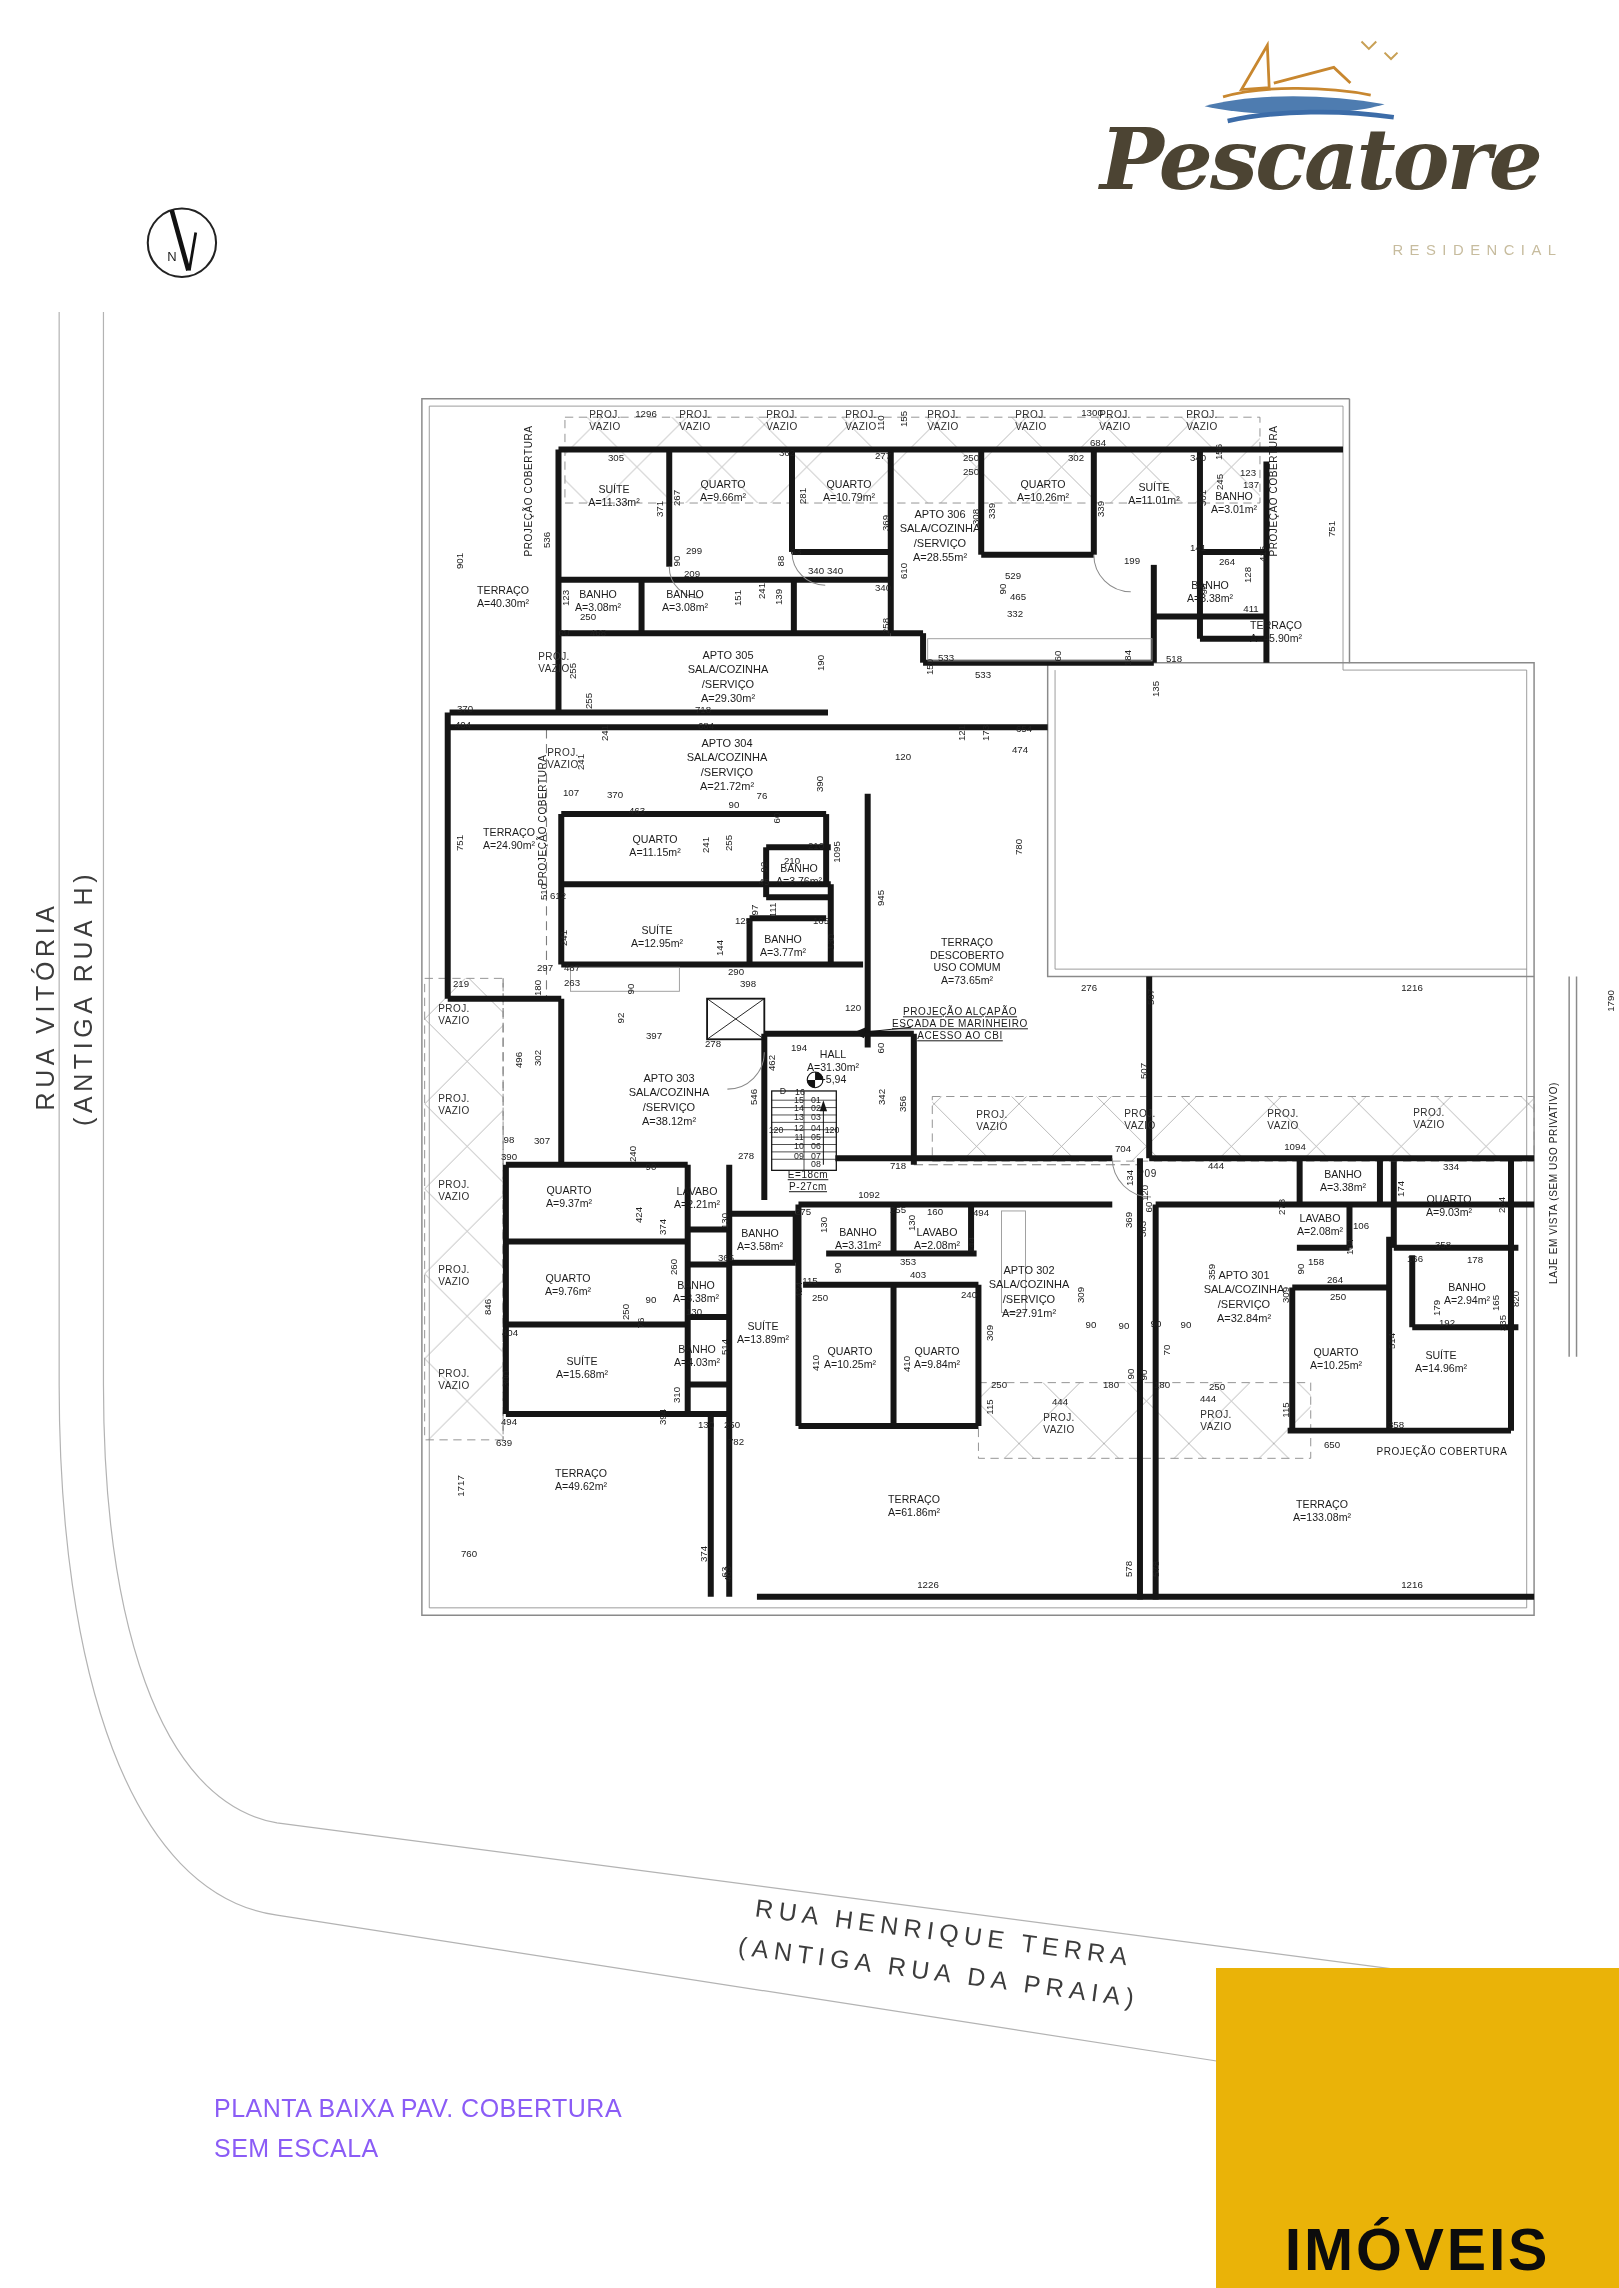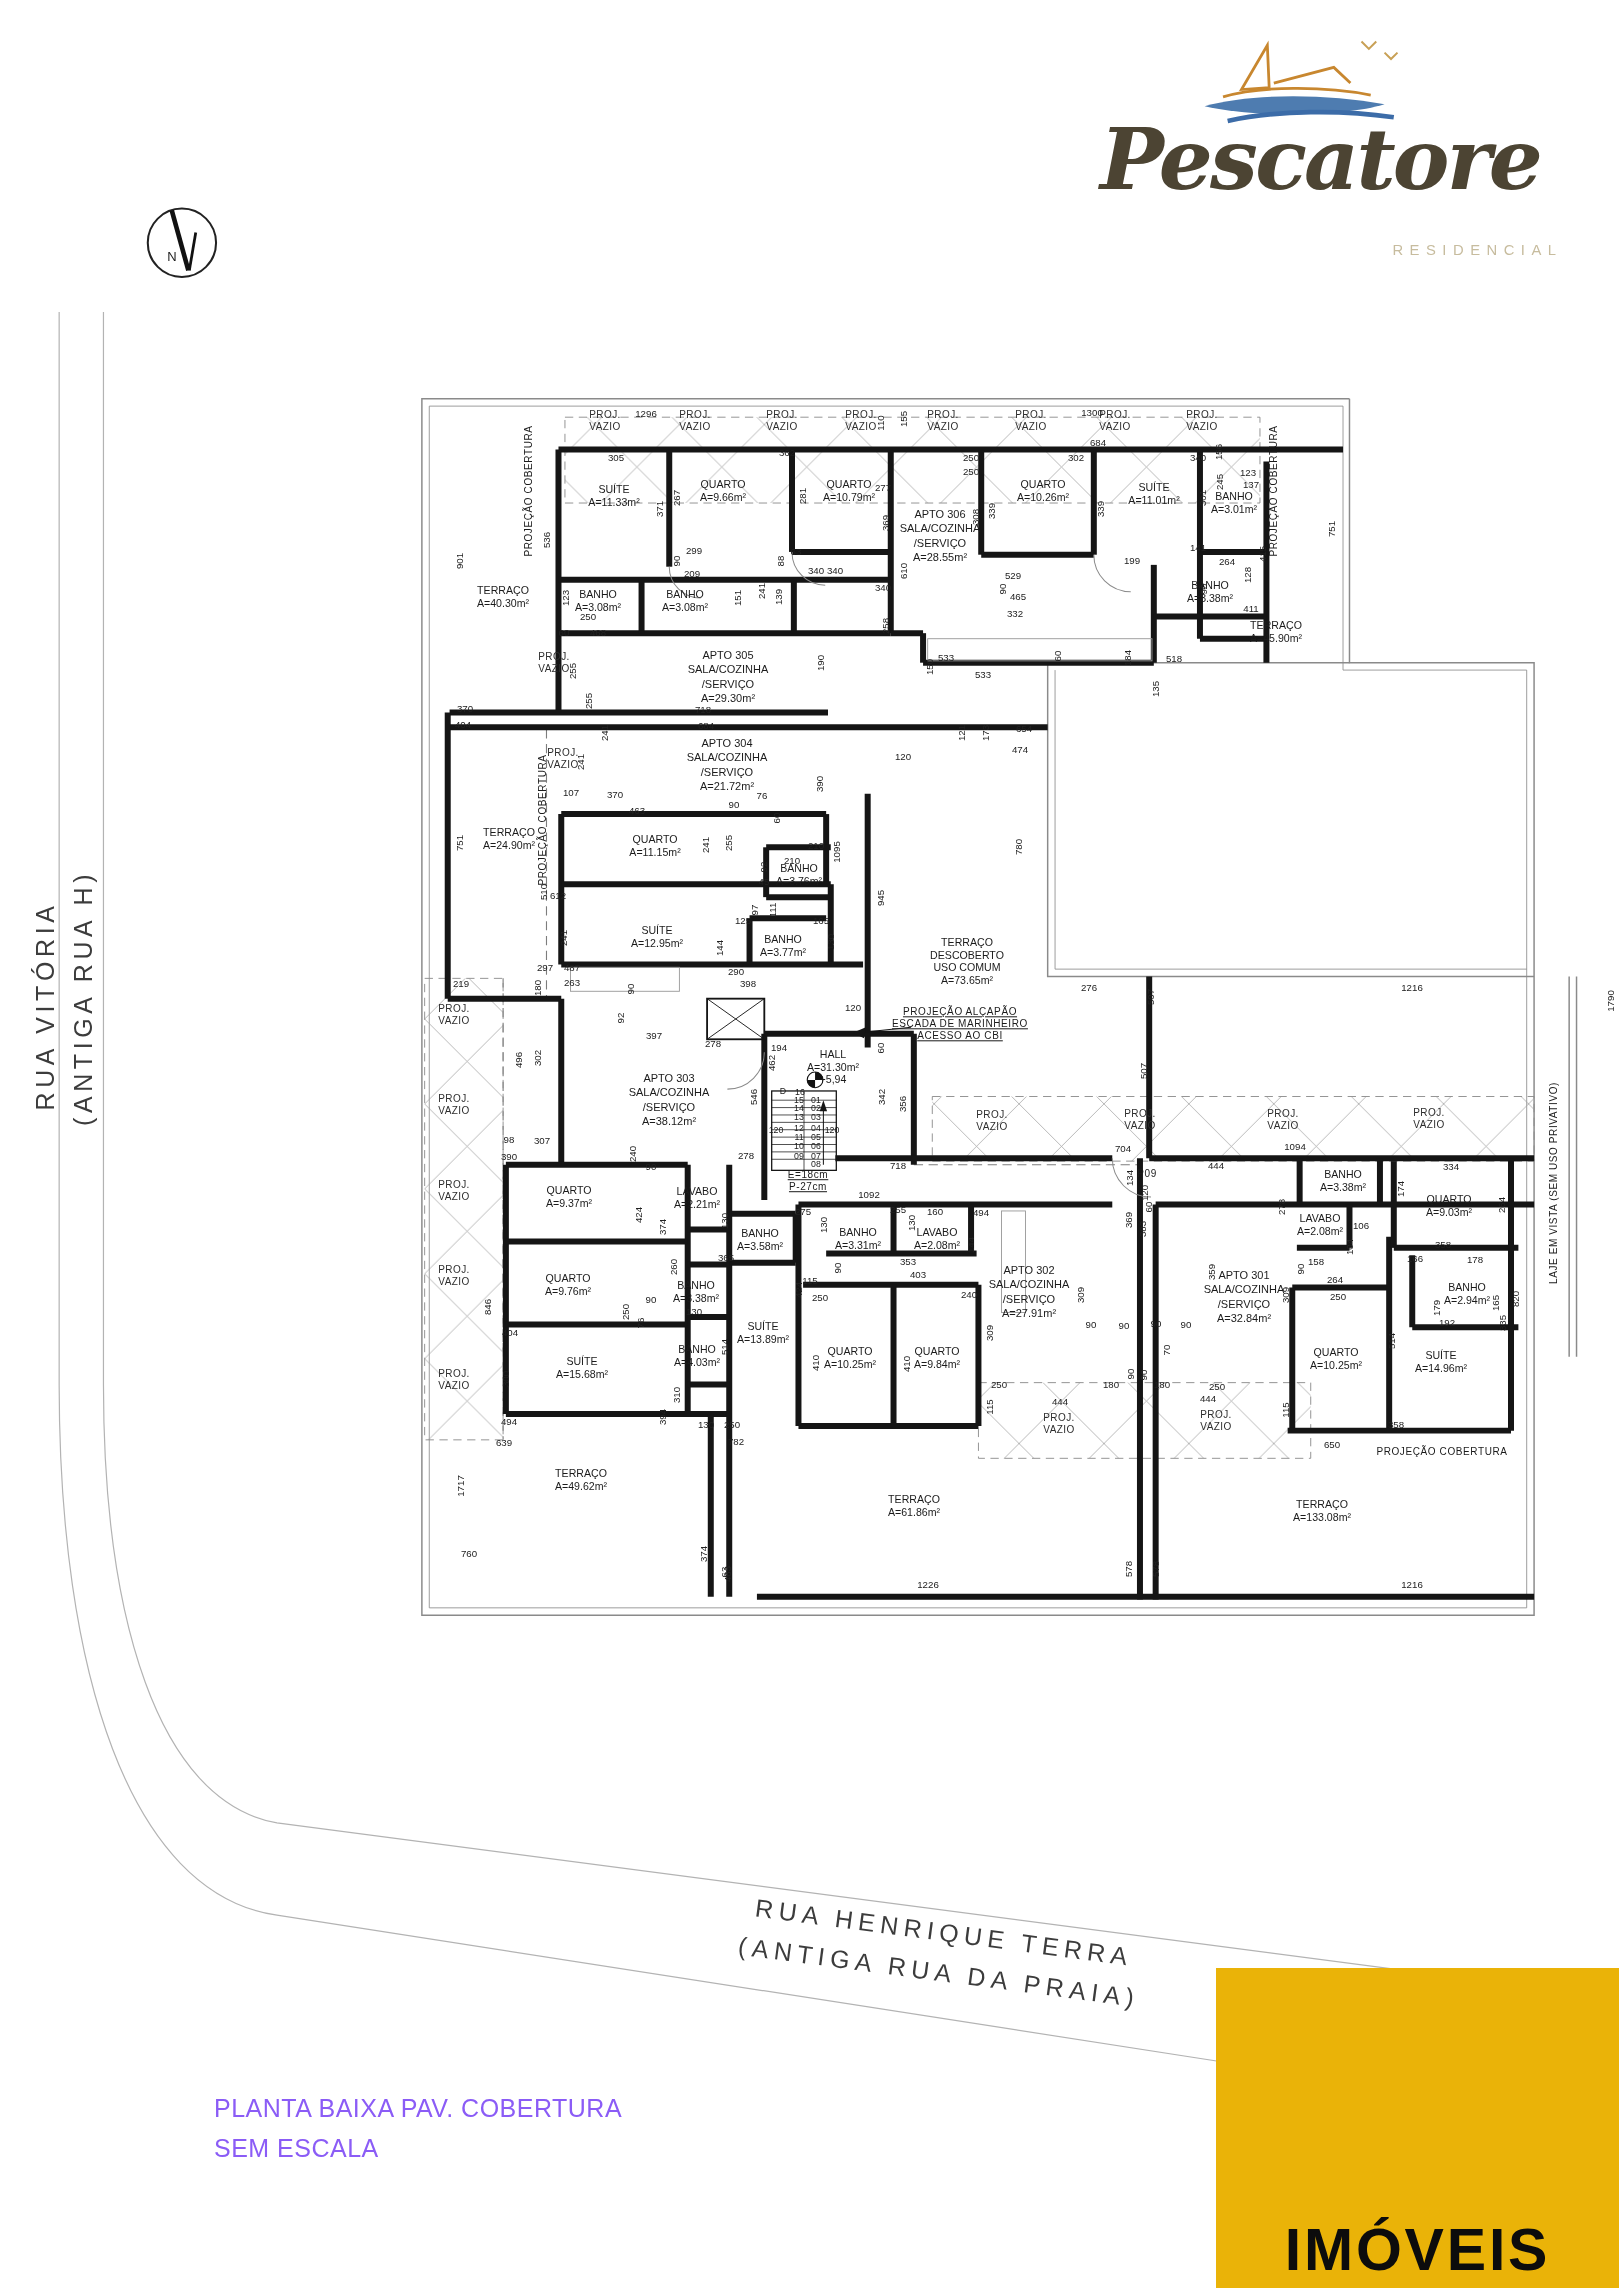--- a/index.html
+++ b/index.html
@@ -566,21 +566,21 @@
       </div>
       <div class="lbl dim" style="left: 1092px; top: 413px;">
         <div>1300</div>
       </div>
       <div class="lbl dim" style="left: 616px; top: 458px;">
         <div>305</div>
       </div>
       <div class="lbl dim" style="left: 787px; top: 453px;">
         <div>362</div>
       </div>
-      <div class="lbl dim" style="left: 883px; top: 456px; margin-top: 32px;">
+      <div class="lbl dim" style="left: 883px; top: 456px;">
         <div>277</div>
       </div>
       <div class="lbl dim" style="left: 971px; top: 458px;">
         <div>250</div>
       </div>
       <div class="lbl dim" style="left: 971px; top: 472px;">
         <div>250</div>
       </div>
       <div class="lbl dim" style="left: 1076px; top: 458px;">
         <div>302</div>
@@ -890,21 +890,21 @@
       </div>
       <div class="lbl dim rot" style="left: 903px; top: 1104px;">
         <div>356</div>
       </div>
       <div class="lbl dim" style="left: 898px; top: 1166px;">
         <div>718</div>
       </div>
       <div class="lbl dim rot" style="left: 772px; top: 1063px;">
         <div>462</div>
       </div>
-      <div class="lbl dim" style="left: 779px; top: 1048px;">
+      <div class="lbl dim" style="left: 799px; top: 1048px;">
         <div>194</div>
       </div>
       <div class="lbl dim rot" style="left: 754px; top: 1097px;">
         <div>546</div>
       </div>
       <div class="lbl dim" style="left: 1089px; top: 988px;">
         <div>276</div>
       </div>
       <div class="lbl dim" style="left: 1412px; top: 988px;">
         <div>1216</div>

